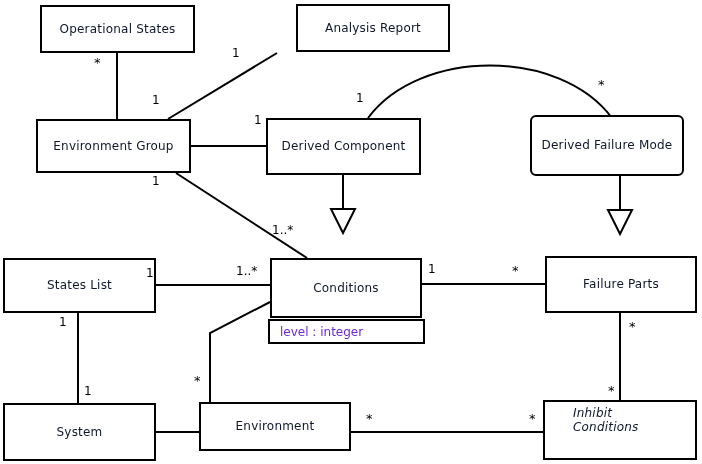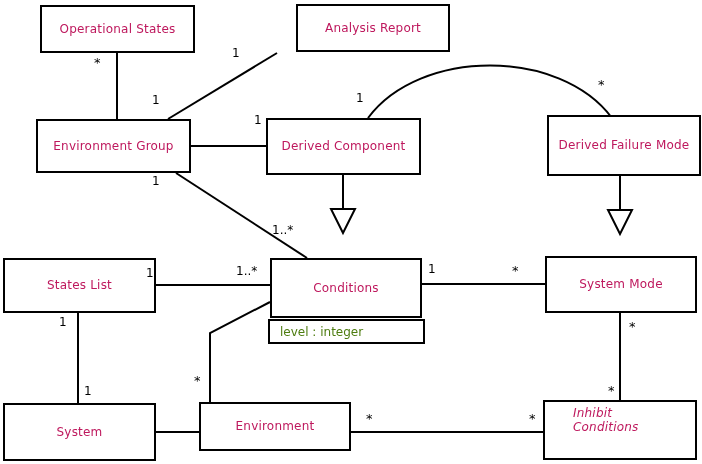--- a/index.html
+++ b/index.html
@@ -33,21 +33,21 @@
     border: 2px solid #000000;
     z-index: 3;
   }
   .uml-class .cname {
     display: flex;
     align-items: center;
     justify-content: center;
     width: 100%;
     height: 100%;
     font-size: 12px;
-    color: #be185d;
+    color: #0f172a;
     letter-spacing: 0.2px;
     text-align: center;
     line-height: 1.18;
     white-space: pre-line;
   }
   .uml-class.leftalign .cname {
     justify-content: flex-start;
     text-align: left;
     align-items: flex-start;
     padding: 4px 0 0 28px;
@@ -60,21 +60,21 @@
     z-index: 3;
   }
   .attr-compartment .attr {
     display: flex;
     align-items: center;
     width: 100%;
     height: 100%;
     padding-left: 10px;
     box-sizing: border-box;
     font-size: 12px;
-    color: #4d7c0f;
+    color: #6d28d9;
   }
   .mult {
     position: absolute;
     font-size: 12px;
     color: #000000;
     z-index: 4;
     white-space: nowrap;
     line-height: 1;
   }
   .mult.star {
@@ -115,31 +115,31 @@
       </div>
       <div class="uml-class" style="left: 252px; top: 4px; width: 154px; height: 48px; margin-left: 44px;">
         <div class="cname">Analysis Report</div>
       </div>
       <div class="uml-class" style="left: 36px; top: 119px; width: 155px; height: 54px;">
         <div class="cname">Environment Group</div>
       </div>
       <div class="uml-class" style="left: 266px; top: 118px; width: 155px; height: 57px;">
         <div class="cname">Derived Component</div>
       </div>
-      <div class="uml-class" style="left: 547px; top: 115px; width: 154px; height: 61px;">
+      <div class="uml-class" style="left: 530px; top: 115px; width: 154px; height: 61px; border-radius: 6px;">
         <div class="cname">Derived Failure Mode</div>
       </div>
       <div class="uml-class" style="left: 3px; top: 258px; width: 153px; height: 55px;">
         <div class="cname">States List</div>
       </div>
       <div class="uml-class" style="left: 270px; top: 258px; width: 152px; height: 60px;">
         <div class="cname">Conditions</div>
       </div>
       <div class="uml-class" style="left: 545px; top: 256px; width: 152px; height: 57px;">
-        <div class="cname">System Mode</div>
+        <div class="cname">Failure Parts</div>
       </div>
       <div class="uml-class" style="left: 3px; top: 403px; width: 153px; height: 58px;">
         <div class="cname">System</div>
       </div>
       <div class="uml-class" style="left: 199px; top: 402px; width: 152px; height: 49px;">
         <div class="cname">Environment</div>
       </div>
       <div class="uml-class leftalign" style="left: 543px; top: 400px; width: 154px; height: 60px; font-style: italic;">
         <div class="cname">Inhibit
 Conditions</div>

